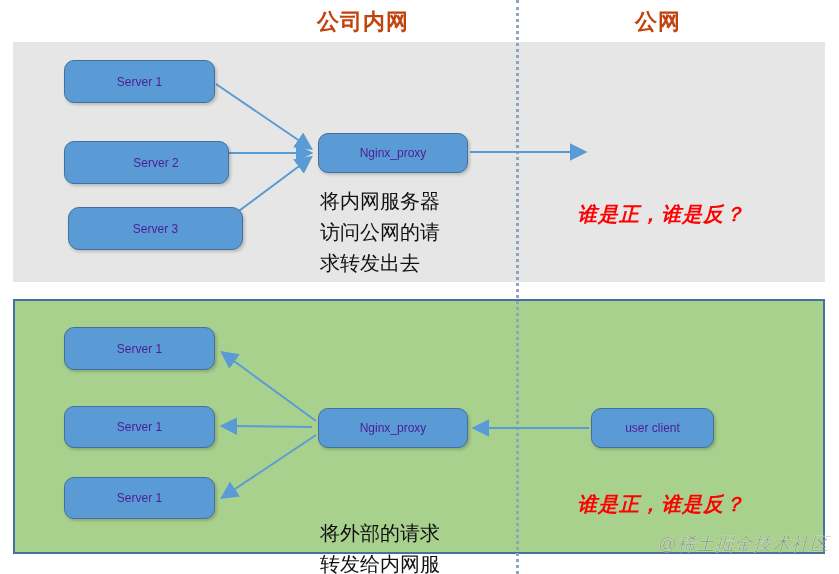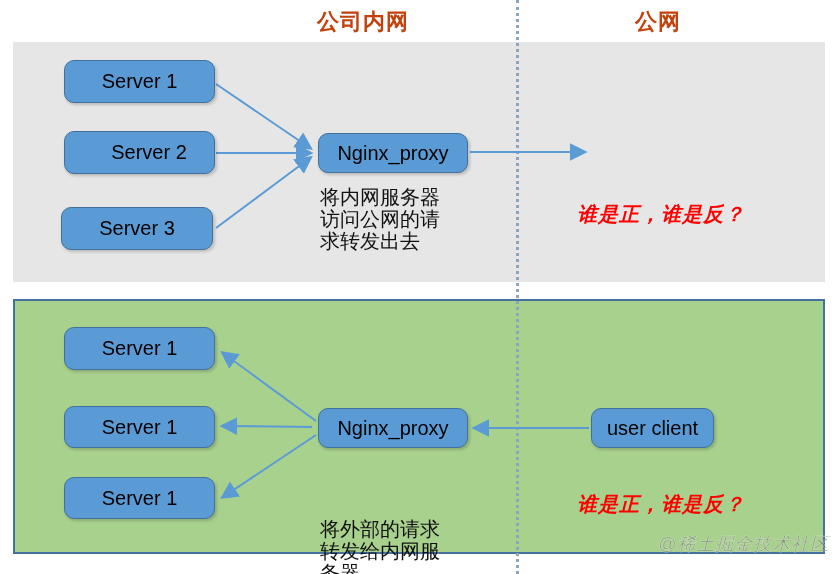--- a/index.html
+++ b/index.html
@@ -19,28 +19,28 @@
     color:#c2410c;font-weight:bold;font-size:22px;letter-spacing:1px;
   }
   #label-intranet{left:317px;}
   #label-public{left:599px;margin-left:36px;}
   .panel{position:absolute;left:13px;width:812px;}
   .panel-top{top:42px;height:240px;background:#E7E6E6;}
   .panel-bottom{top:299px;height:255px;background:#A9D18E;border:2px solid #44719E;box-sizing:border-box;}
   .node{
     position:absolute;
     background:#5B9BD5;border:1.5px solid #41719C;border-radius:10px;
-    color:#000000;font-size:20px;
+    color:#4c1d95;font-size:12px;
     display:flex;align-items:center;justify-content:center;
     box-sizing:border-box;
     box-shadow:1.5px 2px 3px rgba(0,0,0,0.18);
     z-index:3;
   }
   .caption{
-    position:absolute;color:#111;font-size:20px;line-height:22px;
+    position:absolute;color:#111;font-size:20px;line-height:31px;
     white-space:pre-line;z-index:2;
   }
   .question{
     position:absolute;color:#FE0000;font-size:20px;font-weight:bold;
     letter-spacing:1px;z-index:2;font-style:italic;
   }
   .watermark{
     position:absolute;left:658px;top:532px;
     font-size:18px;color:rgba(90,100,90,0.55);
     -webkit-text-stroke:0.5px rgba(255,255,255,0.5);
@@ -75,22 +75,22 @@
     <line x1="470" y1="152" x2="584" y2="152" stroke="#5B9BD5" stroke-width="2" marker-end="url(#ah)"></line>
 
     <line x1="316" y1="421" x2="223" y2="353" stroke="#5B9BD5" stroke-width="2" marker-end="url(#ah)"></line>
     <line x1="312" y1="427" x2="223" y2="426" stroke="#5B9BD5" stroke-width="2" marker-end="url(#ah)"></line>
     <line x1="316" y1="435" x2="223" y2="497" stroke="#5B9BD5" stroke-width="2" marker-end="url(#ah)"></line>
 
     <line x1="589" y1="428" x2="475" y2="428" stroke="#5B9BD5" stroke-width="2" marker-end="url(#ah)"></line>
   </svg>
 
   <div class="node" style="left:64px;top:60px;width:151px;height:43px;">Server 1</div>
-  <div class="node" style="left:64px;top:131px;width:151px;height:43px;padding-left:19px;">Server 2</div>
-  <div class="node" style="left:61px;top:207px;width:152px;height:43px;">Server 3</div>
+  <div class="node" style="left:64px;top:141px;width:165px;height:43px;padding-left:19px;">Server 2</div>
+  <div class="node" style="left:68px;top:207px;width:175px;height:43px;border-radius:11px;">Server 3</div>
   <div class="node" style="left:318px;top:133px;width:150px;height:40px;">Nginx_proxy</div>
 
   <div class="caption" style="left:320px;top:186px;width:150px;">将内网服务器
 访问公网的请
 求转发出去</div>
   <div class="question" style="left:577px;top:201px;">谁是正，谁是反？</div>
 
   <div class="node" style="left:64px;top:327px;width:151px;height:43px;">Server 1</div>
   <div class="node" style="left:64px;top:406px;width:151px;height:42px;">Server 1</div>
   <div class="node" style="left:64px;top:477px;width:151px;height:42px;">Server 1</div>

